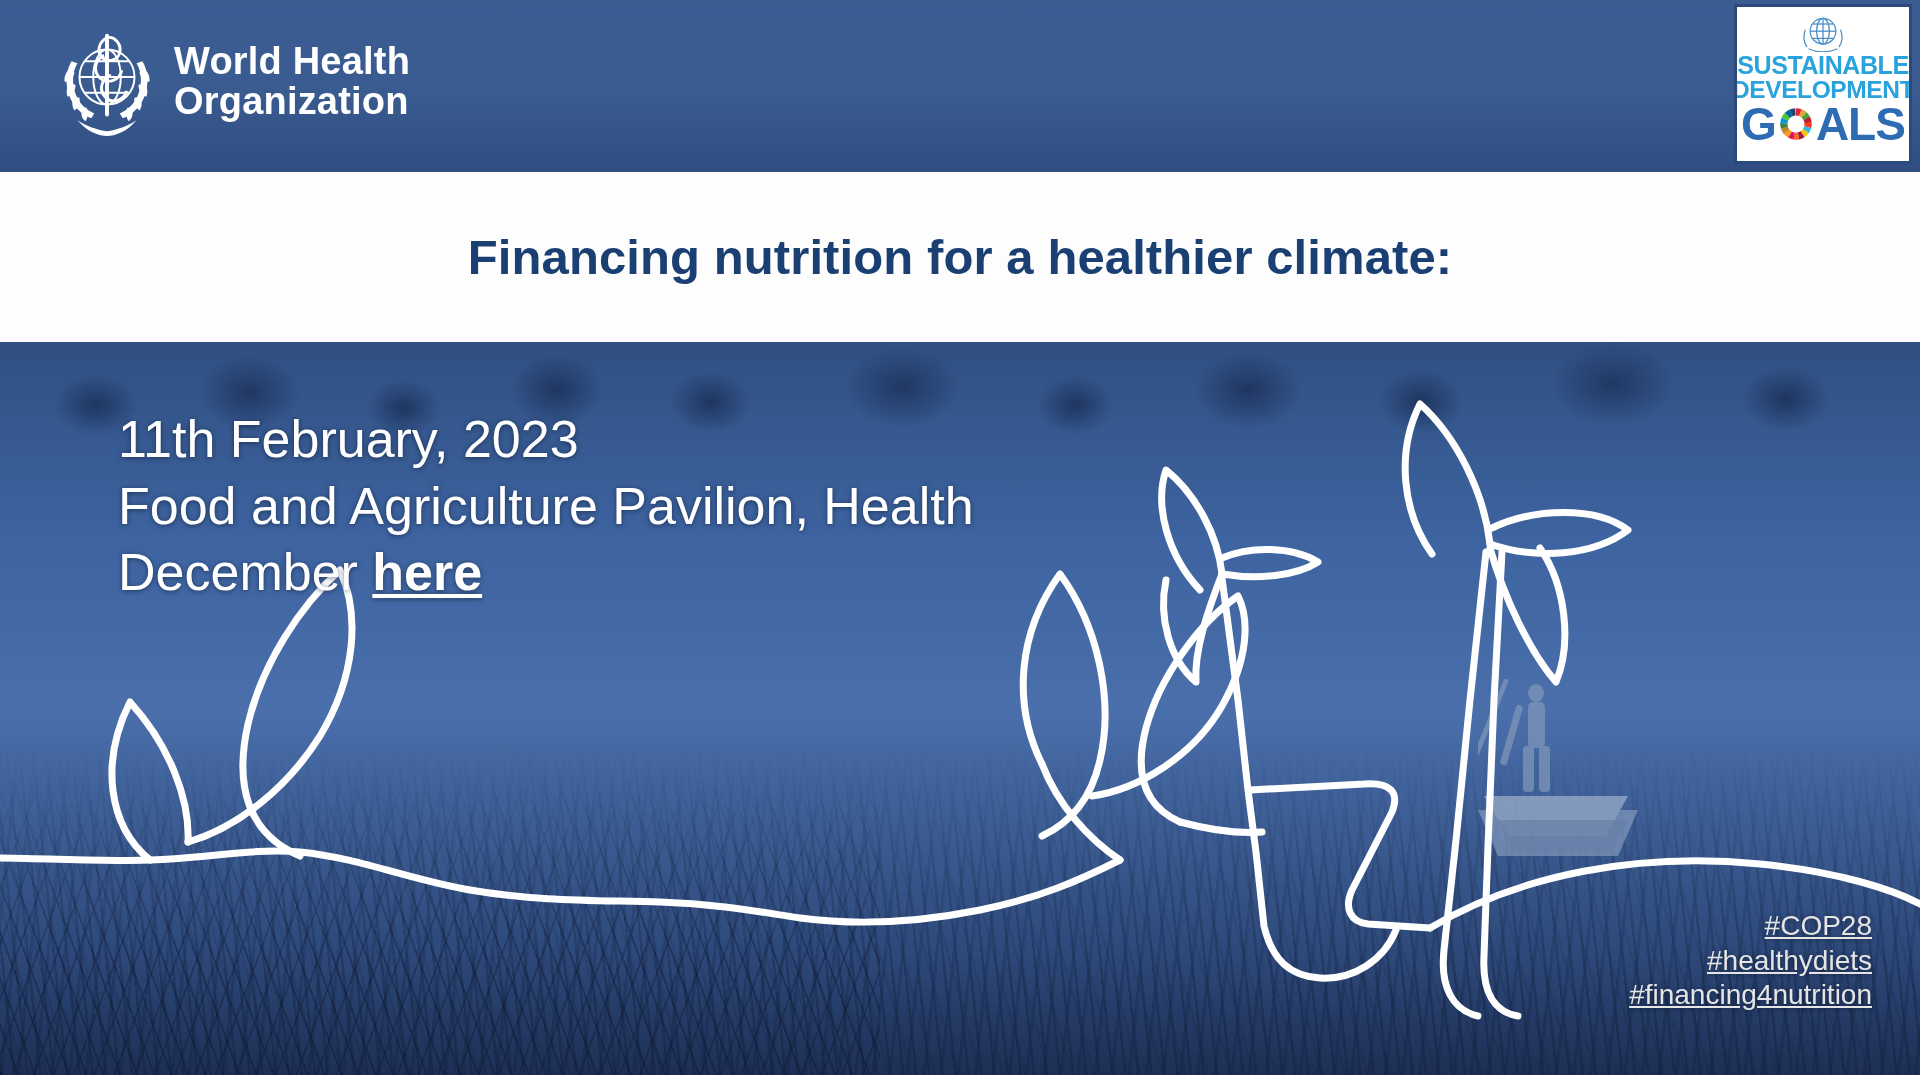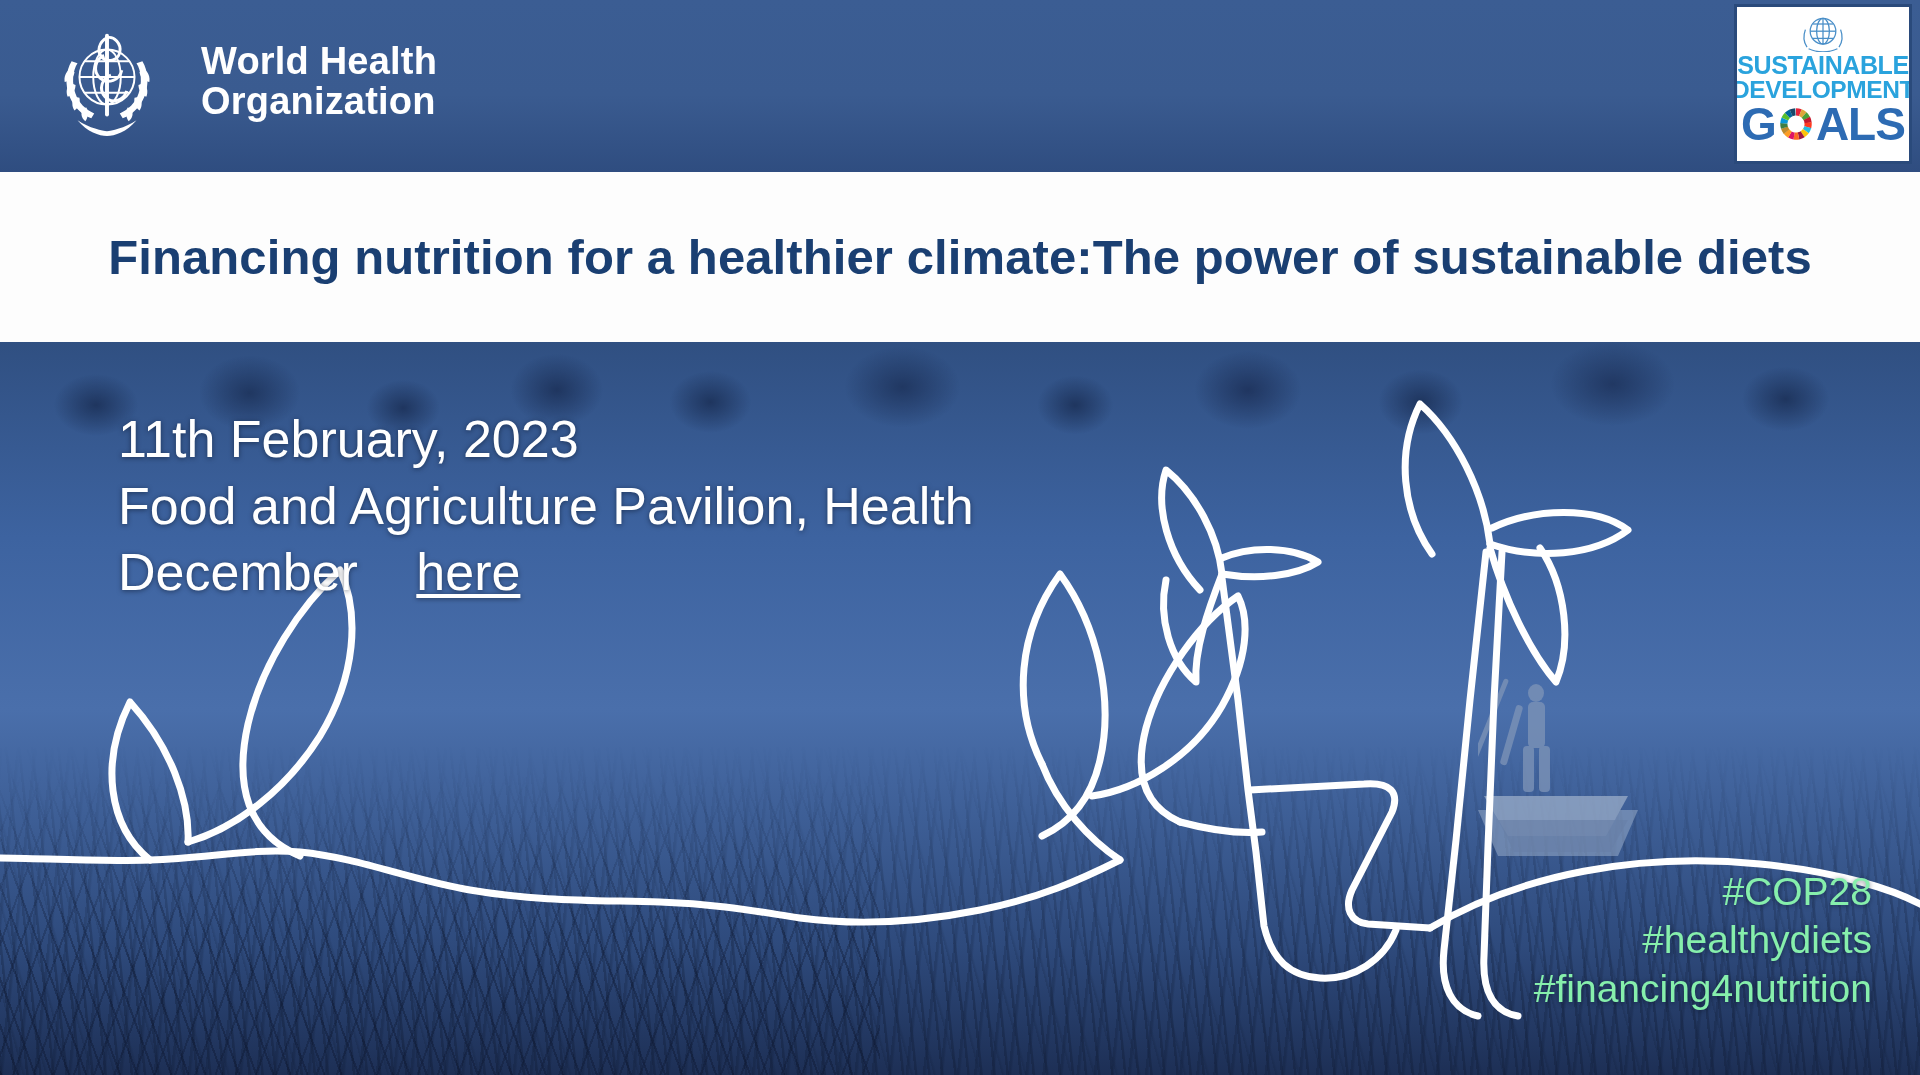--- a/index.html
+++ b/index.html
@@ -74,21 +74,21 @@
   }
 
   
   .header{
     position:absolute; left:0; top:0; width:1920px; height:172px;
     background:linear-gradient(180deg,#3b5d93 0%,#3a5b90 55%,#2f4d80 100%);
     z-index:5;
   }
   .who-lockup{
     position:absolute; left:48px; top:22px;
-    display:flex; align-items:center; gap:35px;
+    display:flex; align-items:center; gap:8px;
   }
   .who-emblem{ width:118px; height:118px; display:block; }
   .who-words{
     color:#fff; font-weight:bold; line-height:1.06;
     font-size:38px; letter-spacing:.2px;
   }
   .who-words div{ white-space:nowrap; }
 
   .sdg-logo{
     position:absolute; right:8px; top:4px;
@@ -124,30 +124,31 @@
 
   
   .details{
     position:absolute; left:118px; top:406px; z-index:6;
     color:#ffffff; font-size:52px; line-height:1.28;
     text-shadow:0 1px 5px rgba(8,16,34,.55);
     font-weight:400;
   }
   .details .row{ white-space:nowrap; }
   .details .register-link{
-    font-weight:normal; text-decoration:underline;
+    font-weight:bold; text-decoration:underline;
     text-underline-offset:4px; text-decoration-thickness:4px;
-    color:#ffffff; cursor:pointer;margin-left:44px;
+    color:#ffffff; cursor:pointer;
   }
 
   
   .hashtags{
     position:absolute; right:48px; bottom:62px; z-index:6;
-    color:#86efac; font-size:39px; line-height:1.24; text-align:right;
+    color:#e5e5e5; font-size:28px; line-height:1.24; text-align:right;
     text-shadow:0 1px 5px rgba(8,16,34,.5);
+    text-decoration:underline;
   }
   .hashtags div{ white-space:nowrap; }
 
   
   .lineart{
     position:absolute; left:0; top:0; width:1920px; height:1075px;
     z-index:4; pointer-events:none;
   }
 
   
@@ -349,21 +350,20 @@
             <circle cx="50" cy="50" r="32" stroke="#19486a" stroke-dasharray="11.8 189" transform="rotate(246 50 50)"></circle>
           </g>
         </svg>
         <span>ALS</span>
       </div>
     </div>
   </div>
 
   <div class="title-band">
     <div class="t-line">Financing nutrition for a healthier climate:</div>
-    <div class="t-line">The power of sustainable diets</div>
   </div>
 
   <div class="details">
     <div class="row">11th February, 2023</div>
     <div class="row">Food and Agriculture Pavilion, Health</div>
     <div class="row"><span>December </span><a class="register-link" href="#">here</a></div>
   </div>
 
   <div class="hashtags">
     <div>#COP28</div>

